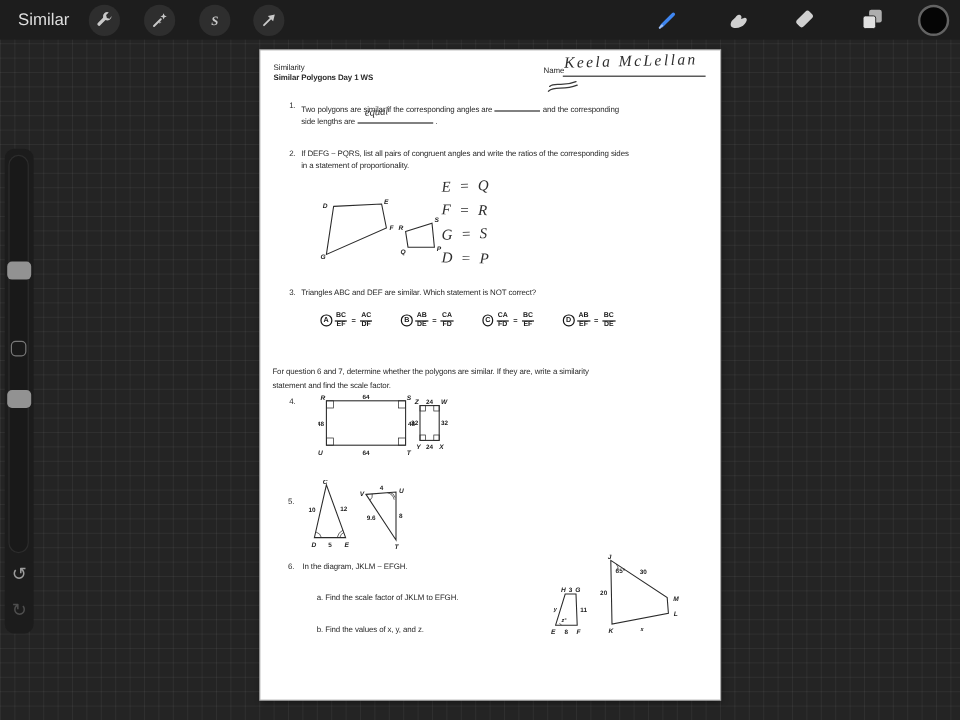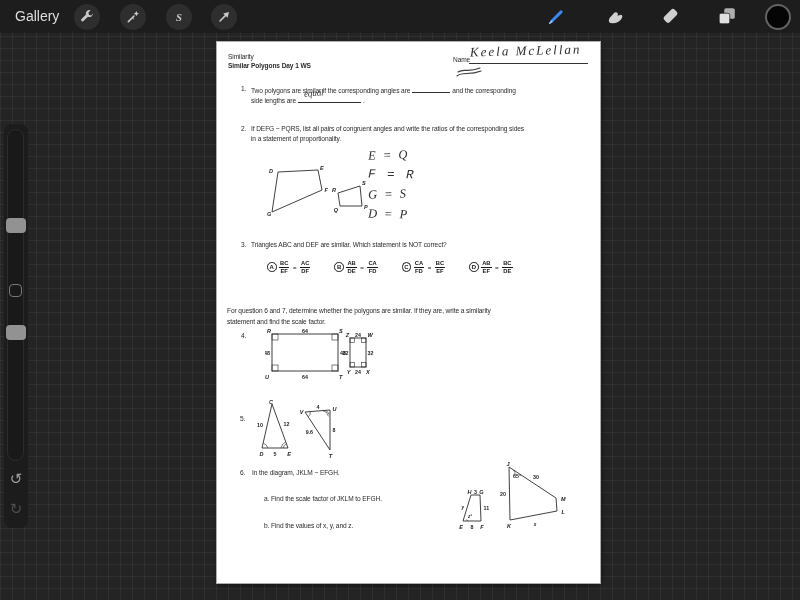--- a/index.html
+++ b/index.html
@@ -52,21 +52,21 @@
   svg text.n{font-family:"Liberation Sans",sans-serif;font-size:5.3px;font-weight:bold;fill:#222;}
   svg text.sm{font-family:"Liberation Sans",sans-serif;font-size:4.6px;font-style:italic;font-weight:bold;fill:#222;}
   svg .shape{fill:none;stroke:#2b2b2b;stroke-width:0.9;stroke-linejoin:miter;}
   svg .mark{fill:none;stroke:#2b2b2b;stroke-width:0.6;}
   svg .ink{fill:none;stroke:#3a3a3a;stroke-width:1.1;stroke-linecap:round;}
 </style>
 </head>
 <body>
 
 <div class="topbar">
-  <span class="gallery">Gallery</span>
+  <span class="gallery">Similar</span>
 
   <div class="circle-btn" style="left:74px;">
     <svg width="16" height="16" viewBox="0 0 24 24">
       <path fill="#c9c9c9" d="M21 6.5a5.5 5.5 0 0 1-7.6 5.1L7.1 17.8a2.15 2.15 0 1 1-3-3l6.2-6.2A5.5 5.5 0 0 1 17.5 2l-3.4 3.4 1 3.5 3.5 1L21 6.5z"></path>
     </svg>
   </div>
   <div class="circle-btn" style="left:120px;">
     <svg width="16" height="16" viewBox="0 0 24 24">
       <path d="M5 19 L13.5 10.5" stroke="#c9c9c9" stroke-width="2.4" stroke-linecap="round" fill="none"></path>
       <path fill="#c9c9c9" d="M17 3l1.2 2.8L21 7l-2.8 1.2L17 11l-1.2-2.8L13 7l2.8-1.2z"></path>
@@ -154,21 +154,21 @@
     <text class="v" x="67.5" y="28">F</text>
     <text class="v" x="10" y="52">G</text>
     <text class="v" x="79" y="28" text-anchor="end">R</text>
     <text class="v" x="105" y="21">S</text>
     <text class="v" x="107" y="45">P</text>
     <text class="v" x="81" y="48" text-anchor="end">Q</text>
   </svg>
 
   <div style="position:absolute;left:151px;top:106px;">
     <div class="hand workline">E = Q</div>
-    <div class="hand workline" style="transform:rotate(1deg);font-family:Liberation Mono, monospace;">F = R</div>
+    <div class="hand workline" style="transform:rotate(1deg);">F = R</div>
     <div class="hand workline">G = S</div>
     <div class="hand workline" style="transform:rotate(1.5deg);">D = P</div>
   </div>
 
   <span class="pt" style="left:24px;top:199px;">3.</span>
   <span class="pt" style="left:34px;top:199px;">Triangles ABC and DEF are similar.  Which statement is NOT correct?</span>
 
   <div class="optrow" style="left:50px;top:218px;">
     <div class="opt">
       <span class="letter">A</span>

